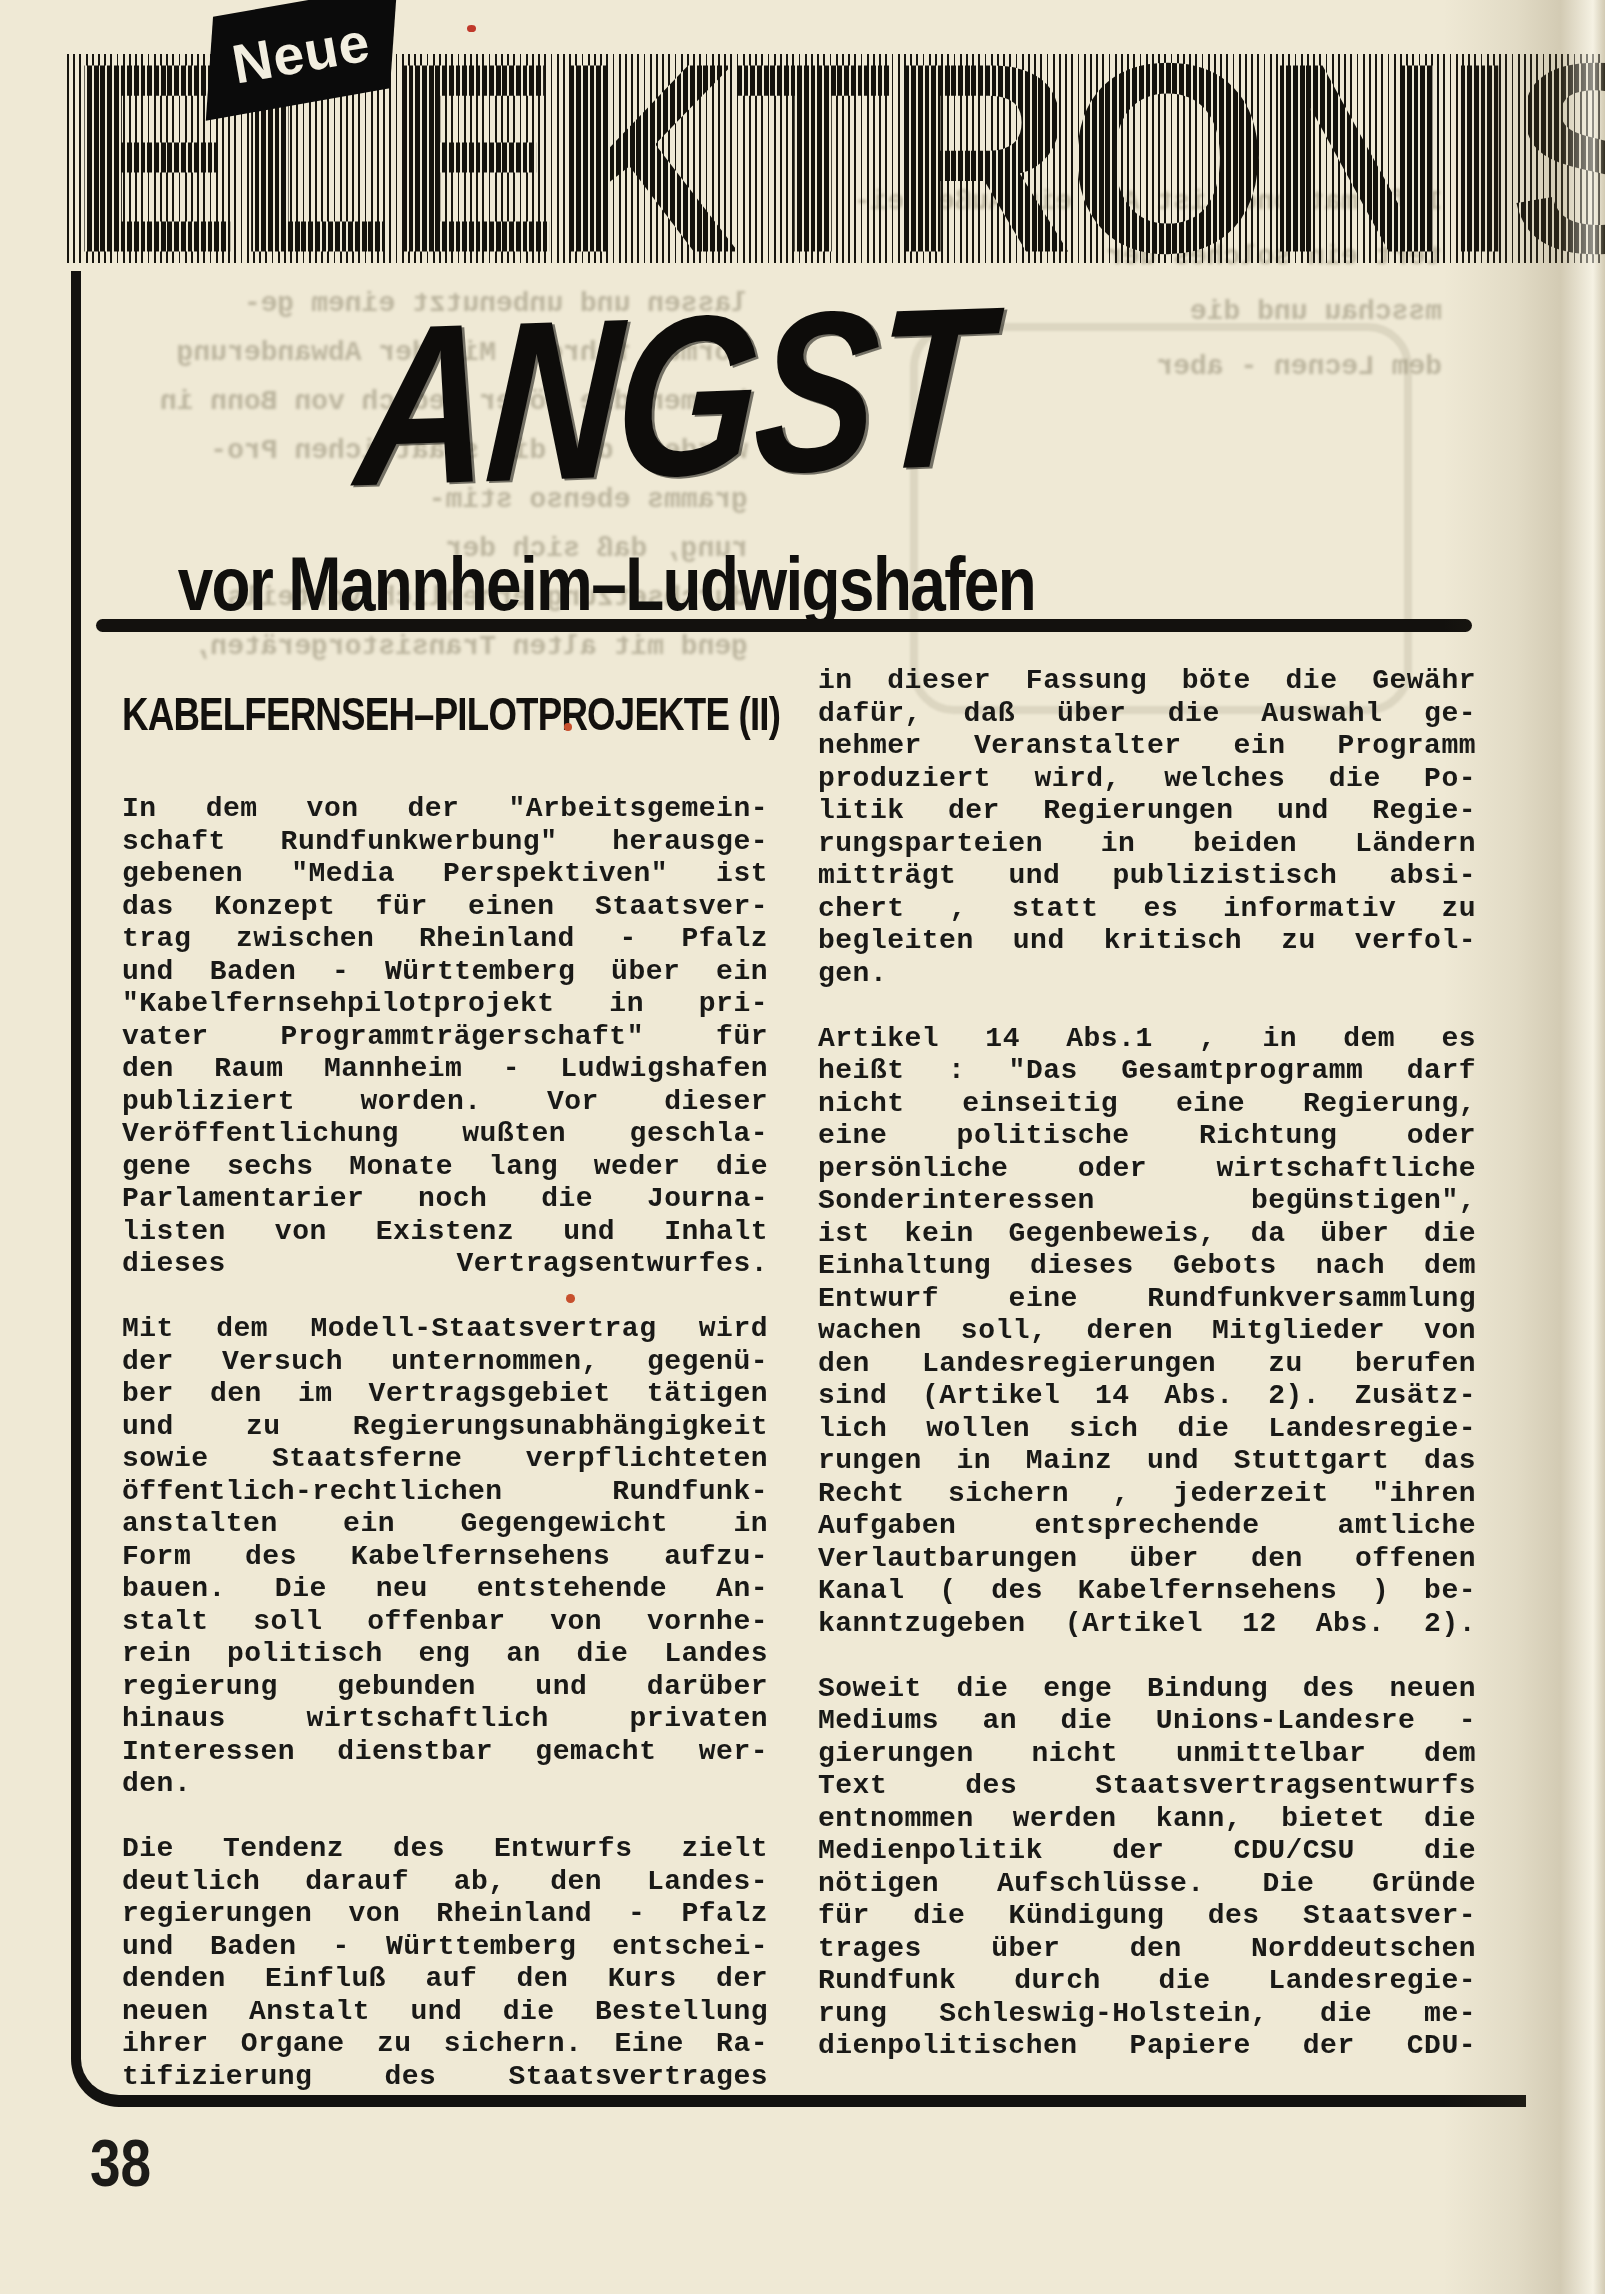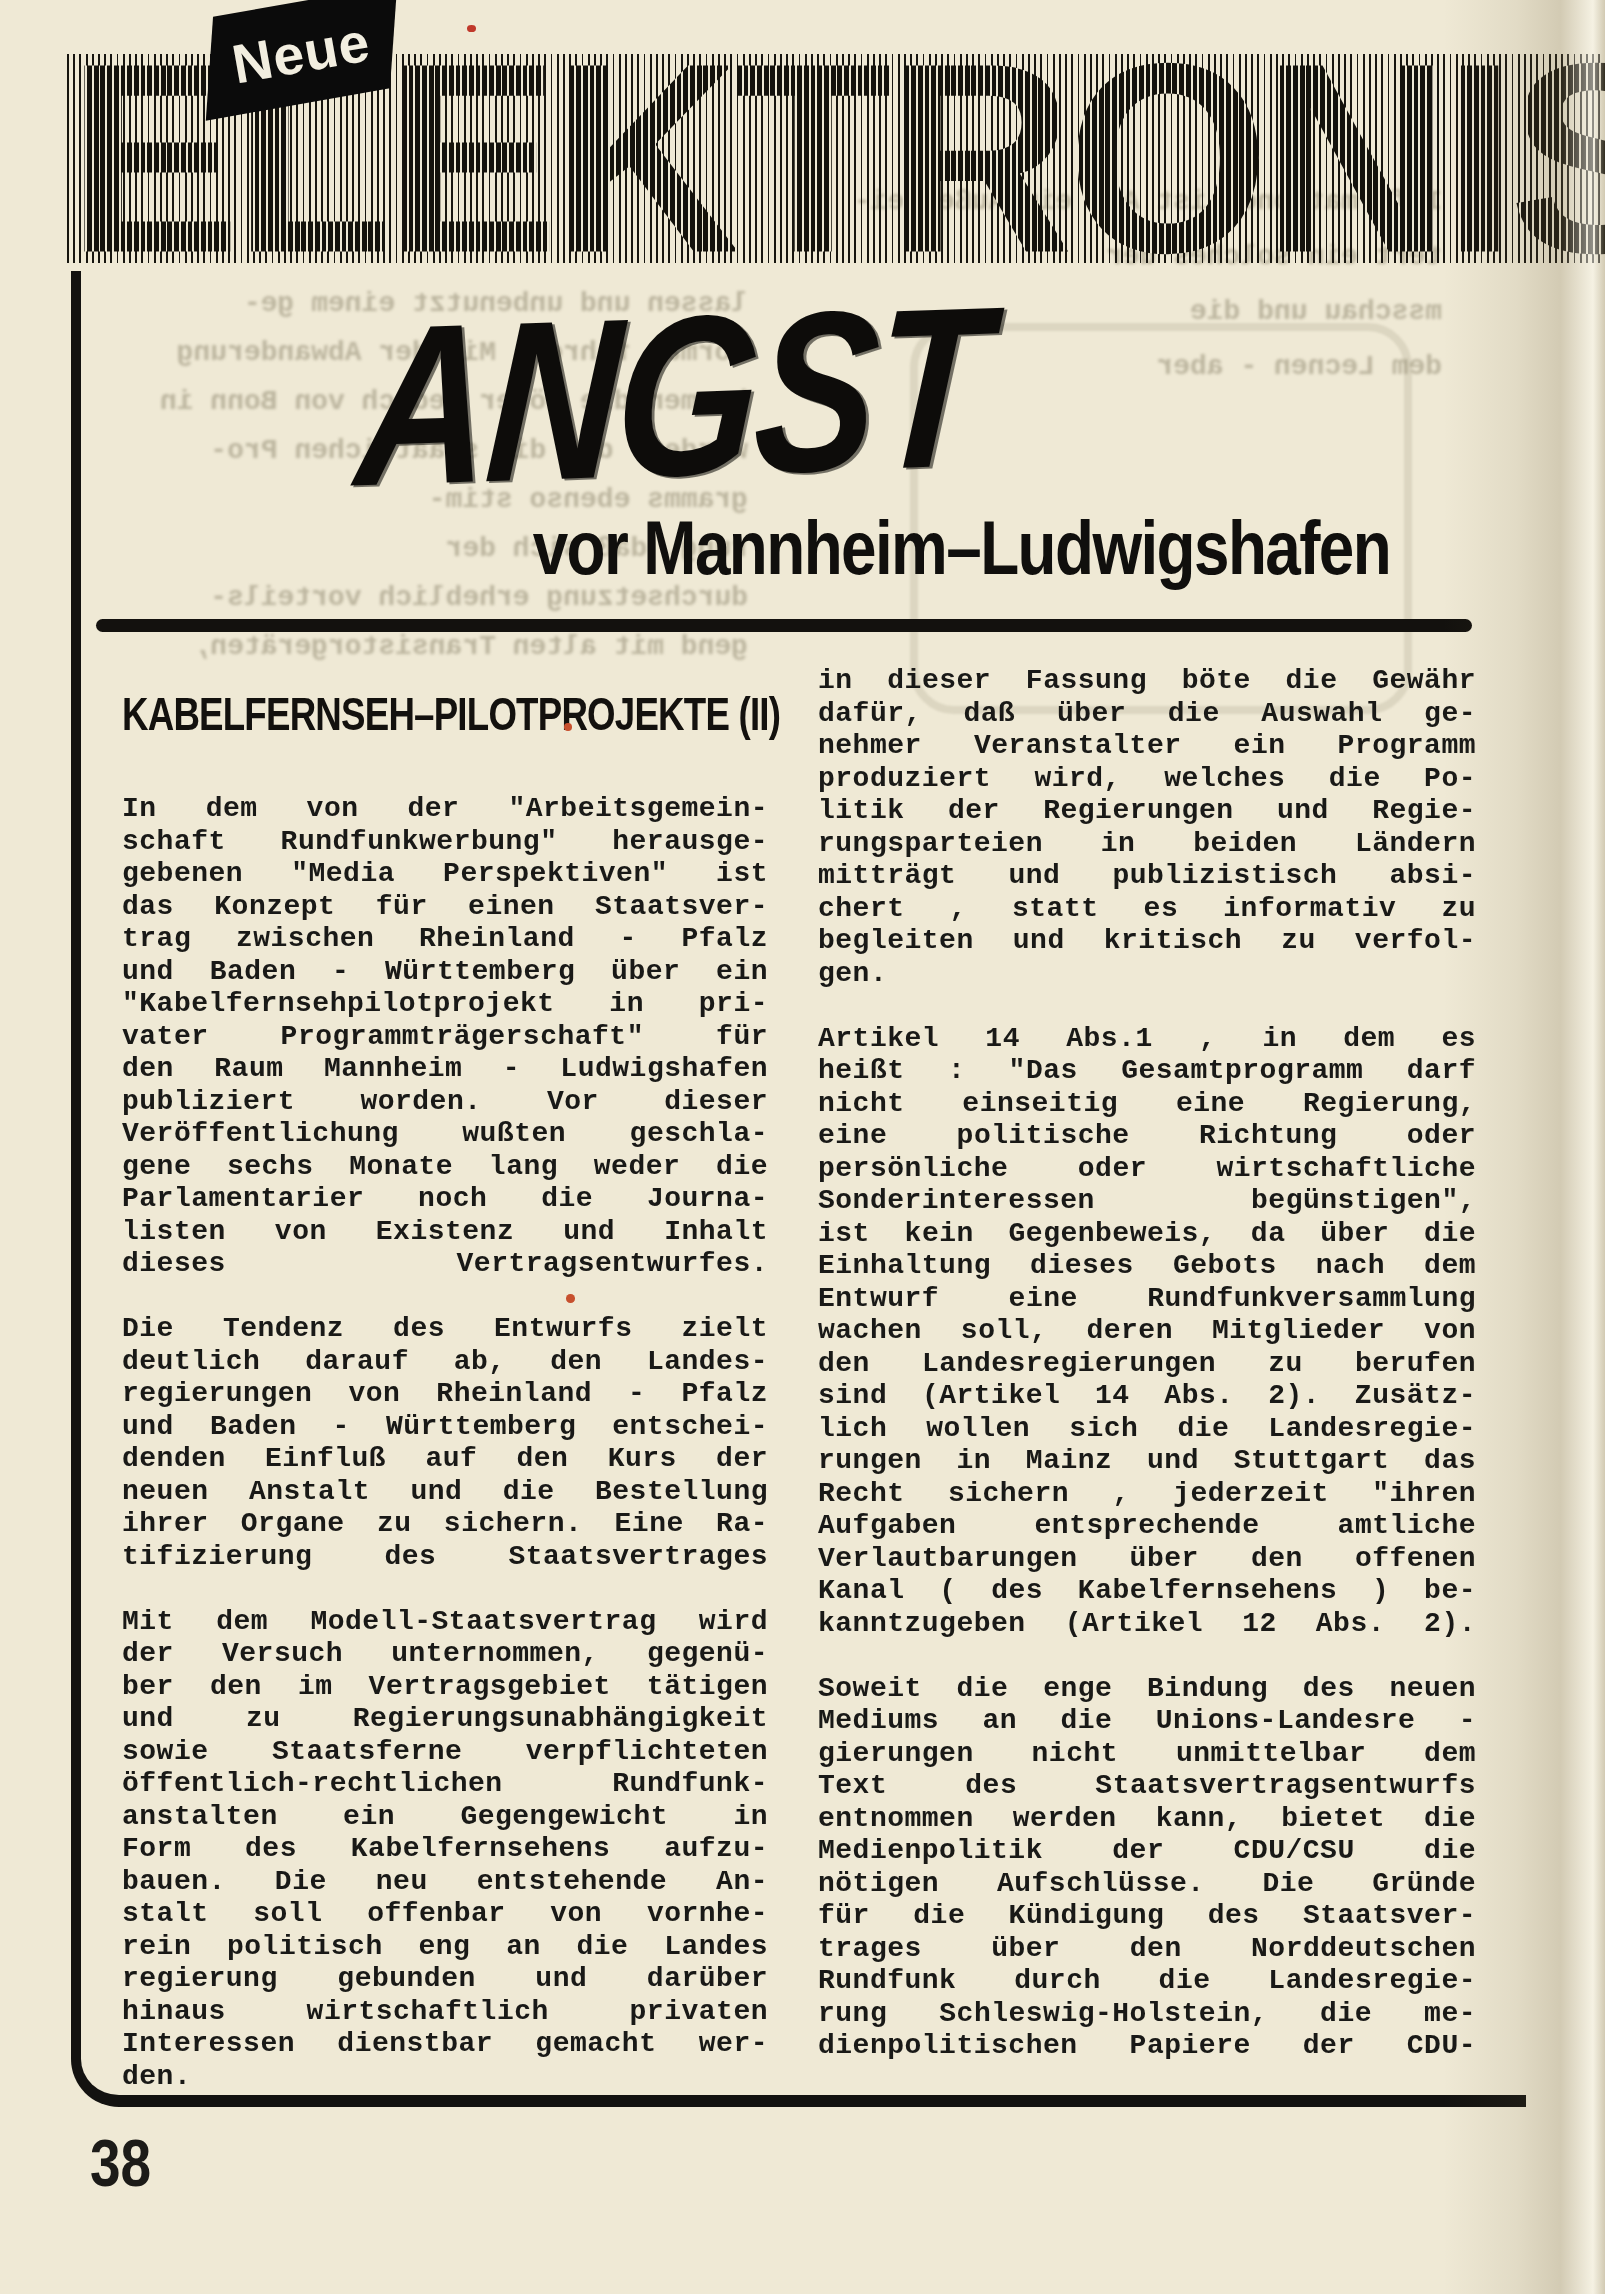--- a/index.html
+++ b/index.html
@@ -38,21 +38,21 @@
     transform:skewX(14deg);font-weight:bold;font-size:55px;color:#f2eee0;letter-spacing:1px;
   }
   
   .title-angst{
     position:absolute;left:287px;top:287px;width:726px;height:220px;z-index:4;
     font-weight:bold;font-style:italic;font-size:228px;line-height:220px;
     text-align:center;color:#0d0c0a;letter-spacing:-3.8px;
     transform:scaleX(0.80) skewX(-6deg) rotate(-1.5deg);transform-origin:center;
     text-shadow:3.8px 1.9px 0 rgba(13,12,10,.55);
   }
-  .subtitle-wrap{position:absolute;left:96px;top:504px;width:1376px;text-align:right;z-index:4;}
+  .subtitle-wrap{position:absolute;left:96px;top:540px;width:1376px;text-align:left;z-index:4;}
   .subtitle-wrap span{
     display:inline-block;font-weight:bold;font-size:76px;letter-spacing:-1.9px;color:#100f0d;
     transform:scaleX(0.84);transform-origin:center;
   }
   .title-rule{
     position:absolute;left:96px;top:619px;width:1376px;height:13.4px;background:#13110e;
     border-radius:7.6px;z-index:4;
   }
   
   .frame{
@@ -143,43 +143,43 @@
 und Baden - Württemberg über ein
 "Kabelfernsehpilotprojekt in pri-
 vater Programmträgerschaft" für
 den Raum Mannheim - Ludwigshafen
 publiziert worden. Vor dieser
 Veröffentlichung wußten geschla-
 gene sechs Monate lang weder die
 Parlamentarier noch die Journa-
 listen von Existenz und Inhalt
 dieses Vertragsentwurfes.</p>
-  <p>Die Tendenz des Entwurfs zielt
-deutlich darauf ab, den Landes-
-regierungen von Rheinland - Pfalz
-und Baden - Württemberg entschei-
-denden Einfluß auf den Kurs der
-neuen Anstalt und die Bestellung
-ihrer Organe zu sichern. Eine Ra-
-tifizierung des Staatsvertrages</p>
   <p>Mit dem Modell-Staatsvertrag wird
 der Versuch unternommen, gegenü-
 ber den im Vertragsgebiet tätigen
 und zu Regierungsunabhängigkeit
 sowie Staatsferne verpflichteten
 öffentlich-rechtlichen Rundfunk-
 anstalten ein Gegengewicht in
 Form des Kabelfernsehens aufzu-
 bauen. Die neu entstehende An-
 stalt soll offenbar von vornhe-
 rein politisch eng an die Landes
 regierung gebunden und darüber
 hinaus wirtschaftlich privaten
 Interessen dienstbar gemacht wer-
 den.</p>
+  <p>Die Tendenz des Entwurfs zielt
+deutlich darauf ab, den Landes-
+regierungen von Rheinland - Pfalz
+und Baden - Württemberg entschei-
+denden Einfluß auf den Kurs der
+neuen Anstalt und die Bestellung
+ihrer Organe zu sichern. Eine Ra-
+tifizierung des Staatsvertrages</p>
 </div>
 
 <div class="col col-right">
   <p>in dieser Fassung böte die Gewähr
 dafür, daß über die Auswahl ge-
 nehmer Veranstalter ein Programm
 produziert wird, welches die Po-
 litik der Regierungen und Regie-
 rungsparteien in beiden Ländern
 mitträgt und publizistisch absi-

